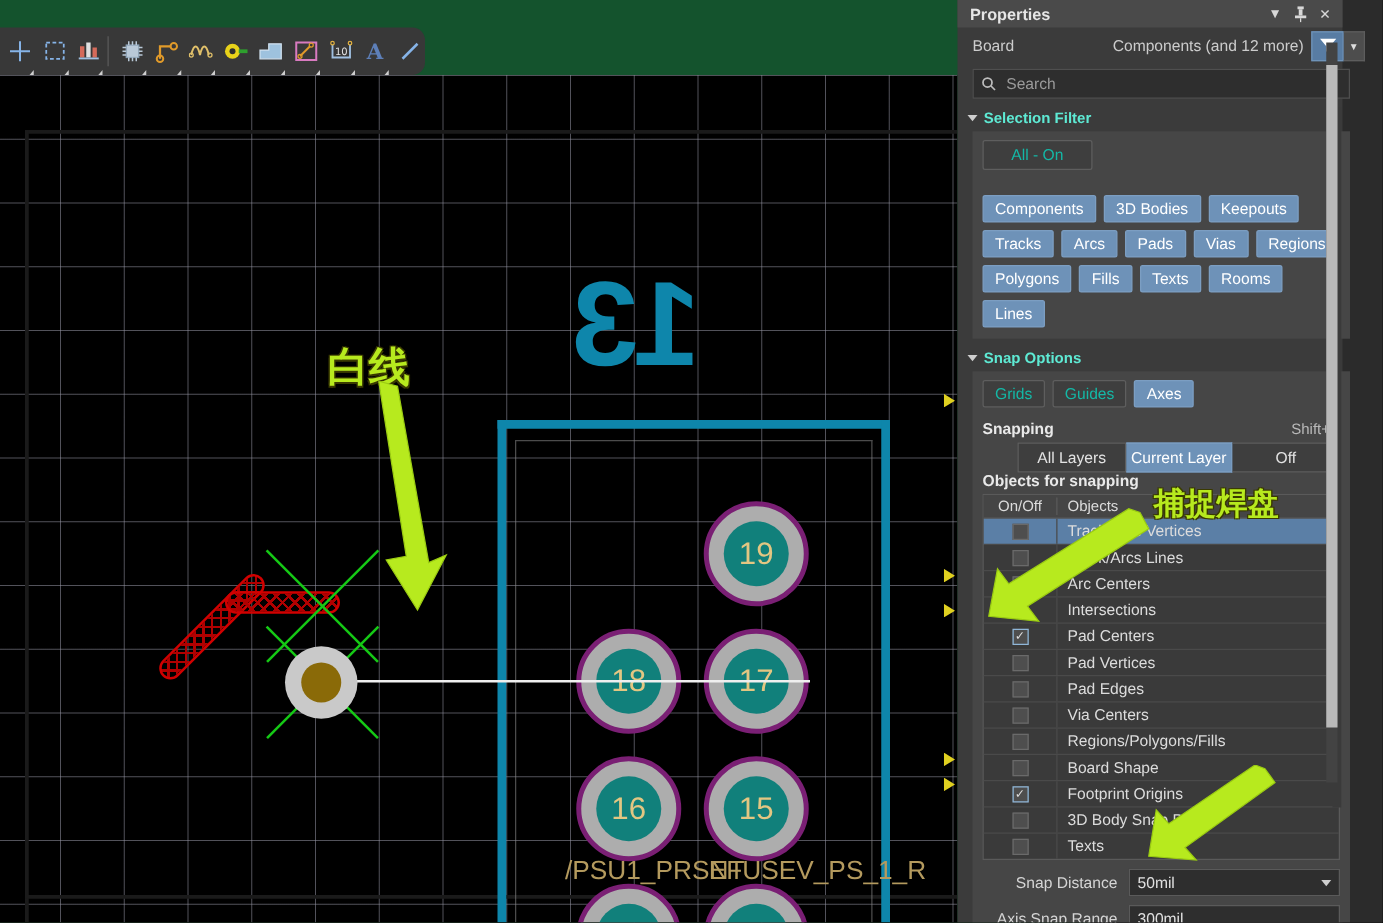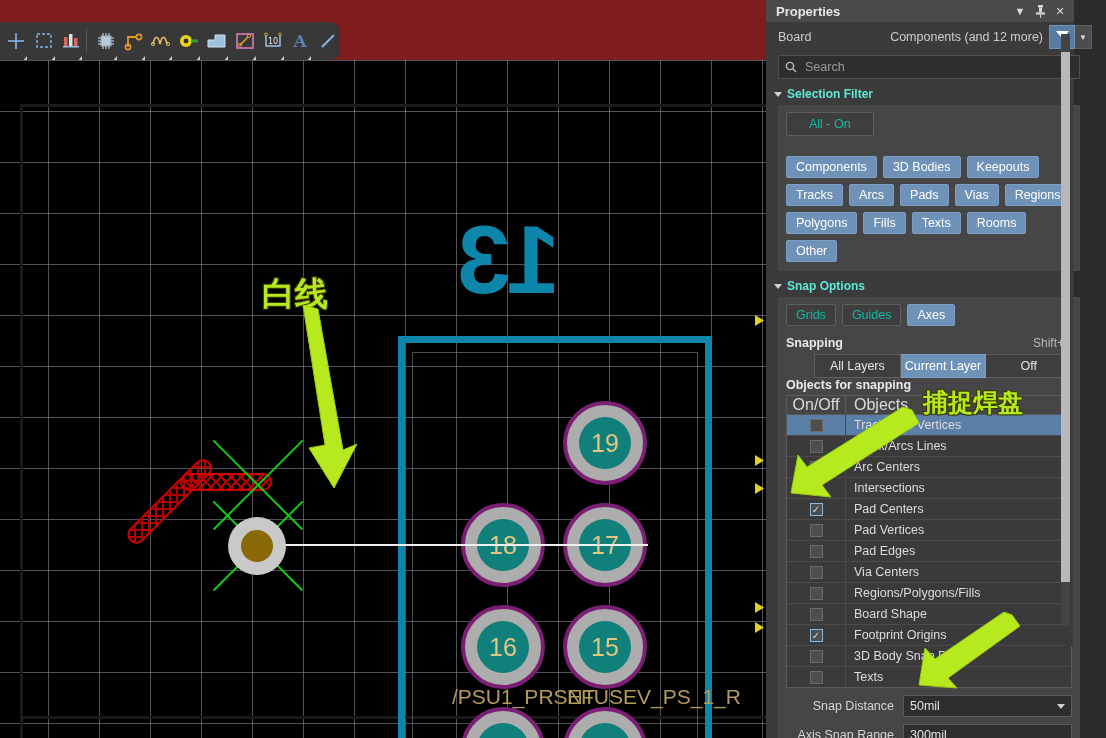--- a/index.html
+++ b/index.html
@@ -1,20 +1,20 @@
 <!DOCTYPE html>
 <html><head>
 <meta charset="utf-8">
 <style>
   html,body{margin:0;padding:0;background:#2b2b2b;}
   body{width:1106px;height:738px;overflow:hidden;font-family:"Liberation Sans",sans-serif;}
   #root{position:relative;width:1106px;height:738px;}
 
   
-  #left{position:absolute;left:0;top:0;width:872px;height:738px;background:#7f1d1d;}
+  #left{position:absolute;left:0;top:0;width:872px;height:738px;background:#14532d;}
   #toolbar{position:absolute;left:0;top:22px;width:340px;height:38px;background:#383838;
            border-radius:0 10px 10px 0;display:flex;align-items:center;}
   .tb{width:28px;height:30px;margin-left:4px;display:flex;align-items:center;justify-content:center;
       position:relative;border-radius:2px;}
   .tbsep{width:1px;height:24px;background:#5a5a5a;margin:0 3px;}
   .tb .corner{position:absolute;right:1px;bottom:-6px;width:0;height:0;
       border-left:5px solid transparent;border-bottom:6px solid #cfcfcf;}
 
   #canvas{position:absolute;left:0;top:60px;width:766px;height:678px;background:#000;overflow:hidden;}
   .grid{position:absolute;inset:0;
@@ -107,21 +107,21 @@
   .snapkey{margin-left:auto;color:#b9b9b9;font-size:12px;}
   .seg{display:flex;margin-top:4px;padding-left:28px;}
   .seg div{flex:1;text-align:center;font-size:12.5px;padding:4px 0;background:#3e3e3e;
            border:1px solid #5e5e5e;color:#e3e3e3;box-sizing:border-box;}
   .seg div.on{background:#6e92b8;border-color:#7c9ec2;color:#fff;}
   .seg div+div{border-left:none;}
 
   .objtitle{font-weight:700;color:#e9e9e9;font-size:12.5px;margin-top:0;}
   .table{margin-top:3px;border:1px solid #5a5a5a;background:#3a3a3a;}
   .thead{display:flex;height:18px;align-items:center;background:#454545;border-bottom:1px solid #5a5a5a;
-         font-size:16px;color:#dcdcdc;}
+         font-size:12px;color:#dcdcdc;}
   .thead .c1{width:58px;text-align:center;border-right:1px solid #5a5a5a;}
   .thead .c2{padding-left:8px;}
   .trow{display:flex;height:20px;align-items:center;border-bottom:1px solid #4a4a4a;font-size:12.5px;}
   .trow.sel{background:#5b7fa6;}
   .trow .c1{width:58px;display:flex;align-items:center;justify-content:center;border-right:1px solid #4a4a4a;height:100%;}
   .trow .c2{padding-left:8px;color:#dcdcdc;}
   .cbx{width:13px;height:13px;background:#4e4e4e;border:1px solid #6a6a6a;box-sizing:border-box;
        display:flex;align-items:center;justify-content:center;font-size:10px;color:#cfcfcf;}
   .cbx.checked{border-color:#8fb6d8;color:#dcdcdc;}
 
@@ -362,21 +362,21 @@
           <div class="chip">Keepouts</div>
           <div class="chip">Tracks</div>
           <div class="chip">Arcs</div>
           <div class="chip">Pads</div>
           <div class="chip">Vias</div>
           <div class="chip">Regions</div>
           <div class="chip">Polygons</div>
           <div class="chip">Fills</div>
           <div class="chip">Texts</div>
           <div class="chip">Rooms</div>
-          <div class="chip">Other</div>
+          <div class="chip">Lines</div>
         </div>
       </div>
 
       <div class="sect">
         <span class="caret"></span>
         <span>Snap Options</span>
       </div>
 
       <div class="box" style="padding-bottom:11px;">
         <div class="chips">

